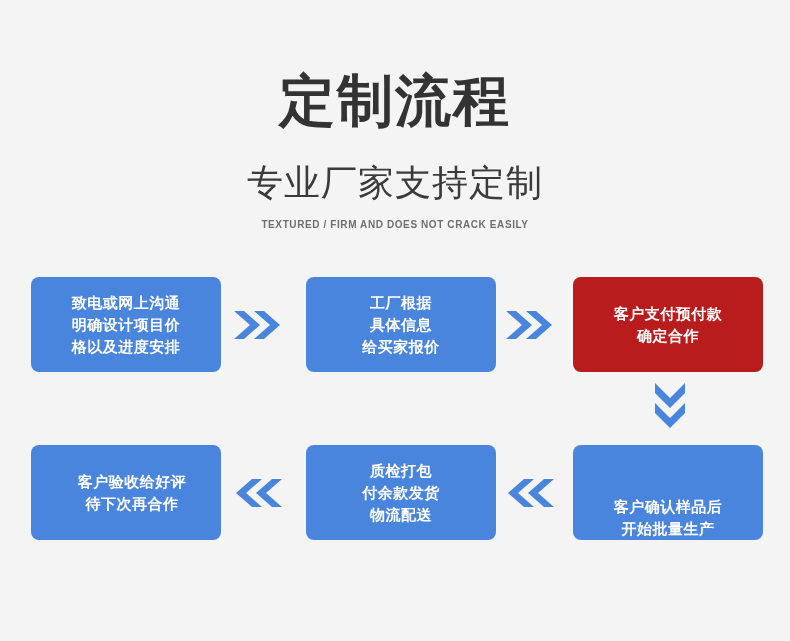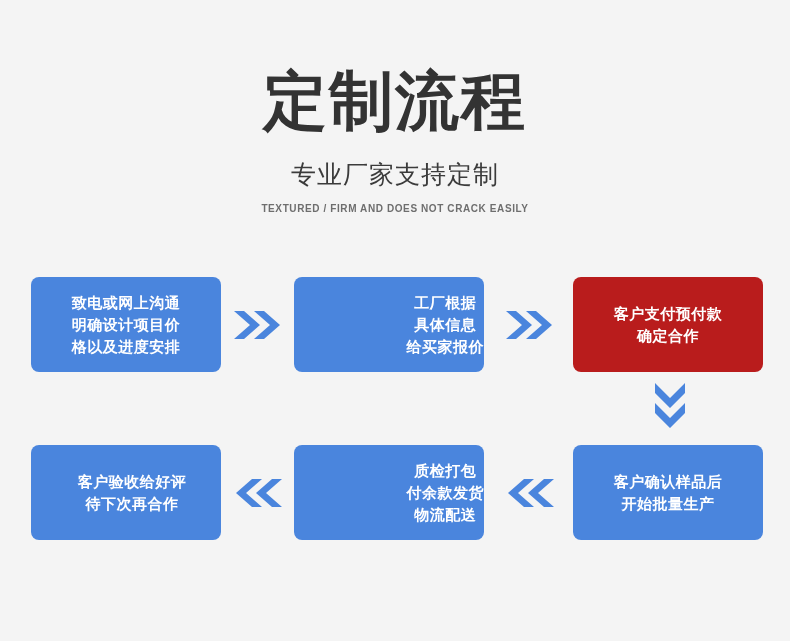--- a/index.html
+++ b/index.html
@@ -27,31 +27,31 @@
   .header {
     position: absolute;
     left: 0;
     top: 0;
     width: 790px;
     text-align: center;
   }
   .main-title {
     margin: 0;
     padding-top: 58px;
-    font-size: 64px;
+    font-size: 56px;
     line-height: 86px;
     font-weight: 700;
     color: #333333;
     letter-spacing: 2px;
     font-family: "DejaVu Sans", "Liberation Sans", sans-serif;
   }
   .sub-title {
-    margin: 0;
+    margin: 8px;
     padding-top: 12px;
-    font-size: 25px;
+    font-size: 36px;
     line-height: 38px;
     font-weight: 400;
     color: #3b3b3b;
     letter-spacing: 1px;
     font-family: "DejaVu Sans", "Liberation Sans", sans-serif;
   }
   .eng-title {
     margin: 0;
     padding-top: 9px;
     font-size: 10px;
@@ -92,21 +92,21 @@
     color: #ffffff;
     font-size: 15px;
     line-height: 22px;
     font-weight: 700;
     text-align: center;
     white-space: pre-line;
     letter-spacing: 0.5px;
     font-family: "DejaVu Sans", "Liberation Sans", sans-serif;
   }
   .col-1 { left: 31px; }
-  .col-2 { left: 294px; justify-content: flex-end; }
+  .col-2 { left: 306px; }
   .col-3 { left: 573px; }
 
   
   .arrow-h {
     position: absolute;
     top: 28px;
     width: 60px;
     height: 40px;
     display: flex;
     align-items: center;
@@ -196,21 +196,21 @@
 物流配送</span>
       </div>
 
       <div class="arrow-h gap-2">
         <svg class="chev-svg" width="52" height="32" viewBox="0 0 52 32" aria-hidden="true">
           <polygon points="50,2 34,16 50,30 40,30 24,16 40,2" fill="#4a85dd"></polygon>
           <polygon points="30,2 14,16 30,30 20,30 4,16 20,2" fill="#4a85dd"></polygon>
         </svg>
       </div>
 
-      <div class="flow-box col-3" style="background: rgb(74, 133, 221);">
+      <div class="flow-box col-3" style="background: rgb(74, 133, 221); align-items: flex-end;">
         <span class="box-text">客户确认样品后
 开始批量生产</span>
       </div>
 
     </div>
 
   </div>
 
   <div class="arrow-v">
     <svg class="chev-svg" width="34" height="50" viewBox="0 0 34 50" aria-hidden="true">

